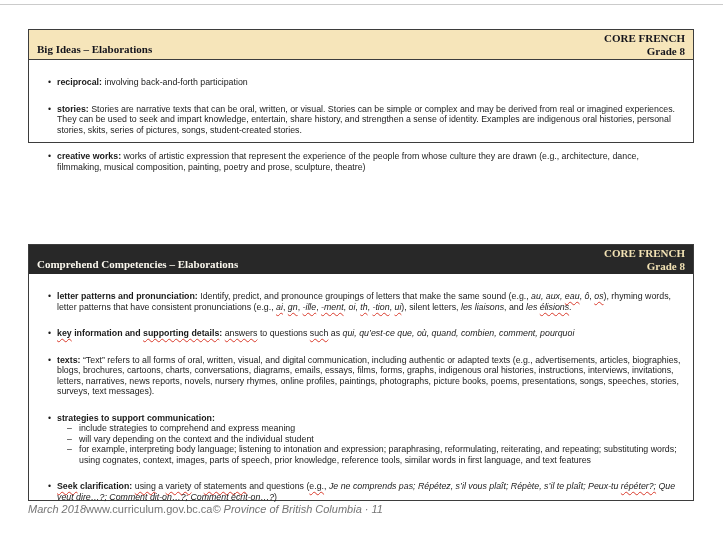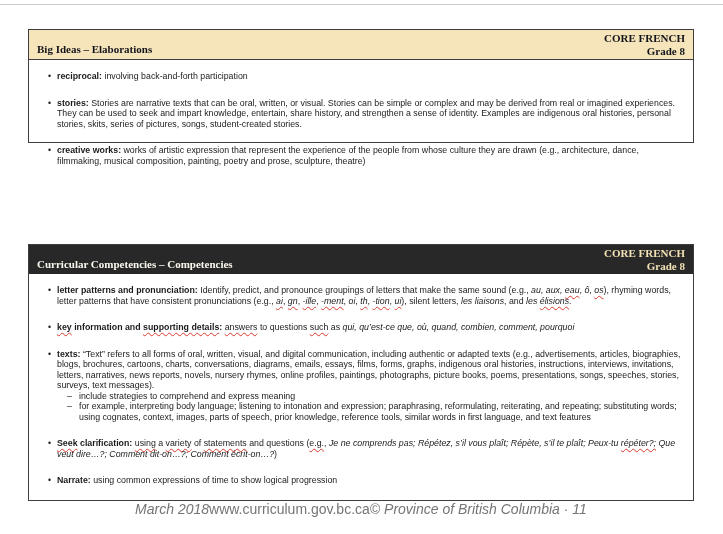--- a/index.html
+++ b/index.html
@@ -25,37 +25,37 @@
   .box-header.dark  { background:#282828; }
   .header-title { font-size:11px; line-height:13px; padding-bottom:1px; }
   .box-header.dark .header-title { color:#fbf8ee; }
   .header-right { text-align:right; font-size:11px; line-height:12.5px; }
   .box-header.dark .header-right { color:#f2e2b4; }
 
   .box-body { padding:5px 10px 6px 18px; font-size:8.8px; line-height:10.5px; box-sizing:border-box; }
   ul.bullets { margin:0; padding:0; list-style:none; }
   li { position:relative; }
   li.l1 { padding-left:10px; margin-top:16px; }
-  li.l1:first-child { margin-top:6px; }
+  li.l1:first-child { margin-top:12px; }
   li.l1::before { content:"\2022"; position:absolute; left:1px; }
   li.l2 { margin-left:20px; padding-left:12px; margin-top:0; }
   li.l2::before { content:"\2013"; position:absolute; left:0; }
 
   .bold { font-weight:bold; }
   .ital { font-style:italic; }
   .sq-red {
     text-decoration-line:underline; text-decoration-style:wavy;
     text-decoration-color:#d93a2b; text-decoration-thickness:1px;
     text-underline-offset:2px; text-decoration-skip-ink:none;
   }
 
   .page-footer {
     position:absolute; left:28px; top:504px; width:666px;
-    display:flex; justify-content:center; align-items:flex-start;
-    font-size:14px; line-height:10px; color:#757575;
+    display:flex; justify-content:flex-start; align-items:flex-start;
+    font-size:11px; line-height:10px; color:#757575;
   }
   .footer-date, .footer-copyright { font-style:italic; }
 </style>
 </head>
 <body>
 
 <div class="page">
 
   <div class="top-rule"></div>
 
@@ -71,35 +71,36 @@
       <ul class="bullets">
           <li class="l1"><span class="bold">reciprocal:</span><span> involving back-and-forth participation</span></li>
           <li class="l1"><span class="bold">stories:</span><span> Stories are narrative texts that can be oral, written, or visual. Stories can be simple or complex and may be derived from real or imagined experiences. They can be used to seek and impart knowledge, entertain, share history, and strengthen a sense of identity. Examples are indigenous oral histories, personal stories, skits, series of pictures, songs, student-created stories.</span></li>
           <li class="l1"><span class="bold">creative works:</span><span> works of artistic expression that represent the experience of the people from whose culture they are drawn (e.g., architecture, dance, filmmaking, musical composition, painting, poetry and prose, sculpture, theatre)</span></li>
         </ul>
     </div>
   </section>
 
   <section class="box" id="box1">
     <header class="box-header dark">
-      <div class="header-title">Curricular Competencies – Competencies</div>
+      <div class="header-title">Comprehend Competencies – Elaborations</div>
       <div class="header-right">
         <div>CORE FRENCH</div>
         <div>Grade 8</div>
       </div>
     </header>
     <div class="box-body">
       <ul class="bullets">
           <li class="l1"><span class="bold">letter patterns and pronunciation:</span><span> Identify, predict, and pronounce groupings of letters that make the same sound (e.g., </span><span class="ital">au, aux, </span><span class="ital sq-red">eau</span><span>, </span><span class="ital">ô</span><span>, </span><span class="ital sq-red">os</span><span>), rhyming words, letter patterns that have consistent pronunciations (e.g., </span><span class="ital sq-red">ai</span><span>, </span><span class="ital sq-red">gn</span><span>, </span><span class="ital sq-red">-ille</span><span>, </span><span class="ital sq-red">-ment</span><span>, </span><span class="ital">oi</span><span>, </span><span class="ital sq-red">th</span><span>, </span><span class="ital sq-red">-tion</span><span>, </span><span class="ital sq-red">ui</span><span>), silent letters, </span><span class="ital">les liaisons</span><span>, and </span><span class="ital">les </span><span class="ital sq-red">élisions</span><span>.</span></li>
           <li class="l1"><span class="bold sq-red">key</span><span class="bold"> information and </span><span class="bold sq-red">supporting details</span><span class="bold">:</span><span> </span><span class="sq-red">answers</span><span> to questions </span><span class="sq-red">such</span><span> as </span><span class="ital">qui, qu’est-ce que, où, quand, combien, comment, pourquoi</span></li>
           <li class="l1"><span class="bold">texts:</span><span> “Text” refers to all forms of oral, written, visual, and digital communication, including authentic or adapted texts (e.g., advertisements, articles, biographies, blogs, brochures, cartoons, charts, conversations, diagrams, emails, essays, films, forms, graphs, indigenous oral histories, instructions, interviews, invitations, letters, narratives, news reports, novels, nursery rhymes, online profiles, paintings, photographs, picture books, poems, presentations, songs, speeches, stories, surveys, text messages).</span></li>
+          <li class="l1"><span class="bold">strategies to support communication:</span></li>
           <li class="l2"><span>include strategies to comprehend and express meaning</span></li>
+          <li class="l2"><span>will vary depending on the context and the individual student</span></li>
           <li class="l2"><span>for example, interpreting body language; listening to intonation and expression; paraphrasing, reformulating, reiterating, and repeating; substituting words; using cognates, context, images, parts of speech, prior knowledge, reference tools, similar words in first language, and text features</span></li>
           <li class="l1"><span class="bold sq-red">Seek</span><span class="bold"> clarification:</span><span> </span><span class="sq-red">using</span><span> a </span><span class="sq-red">variety</span><span> of </span><span class="sq-red">statements</span><span> and questions (</span><span class="sq-red">e.g.</span><span>, </span><span class="ital">Je ne comprends pas; Répétez, s’il vous plaît; Répète, s’il te plaît; Peux-tu </span><span class="ital sq-red">répéter?;</span><span class="ital"> Que veut dire…?; Comment dit-on…?; Comment écrit-on…?</span><span>)</span></li>
-          <li class="l1"><span class="bold">Narrate:</span><span> using common expressions of time to show logical progression</span></li>
         </ul>
     </div>
   </section>
 
   <footer class="page-footer">
     <span class="footer-date">March 2018</span>
     <span class="footer-url">www.curriculum.gov.bc.ca</span>
     <span class="footer-copyright">© Province of British Columbia  ·  11</span>
   </footer>
 

